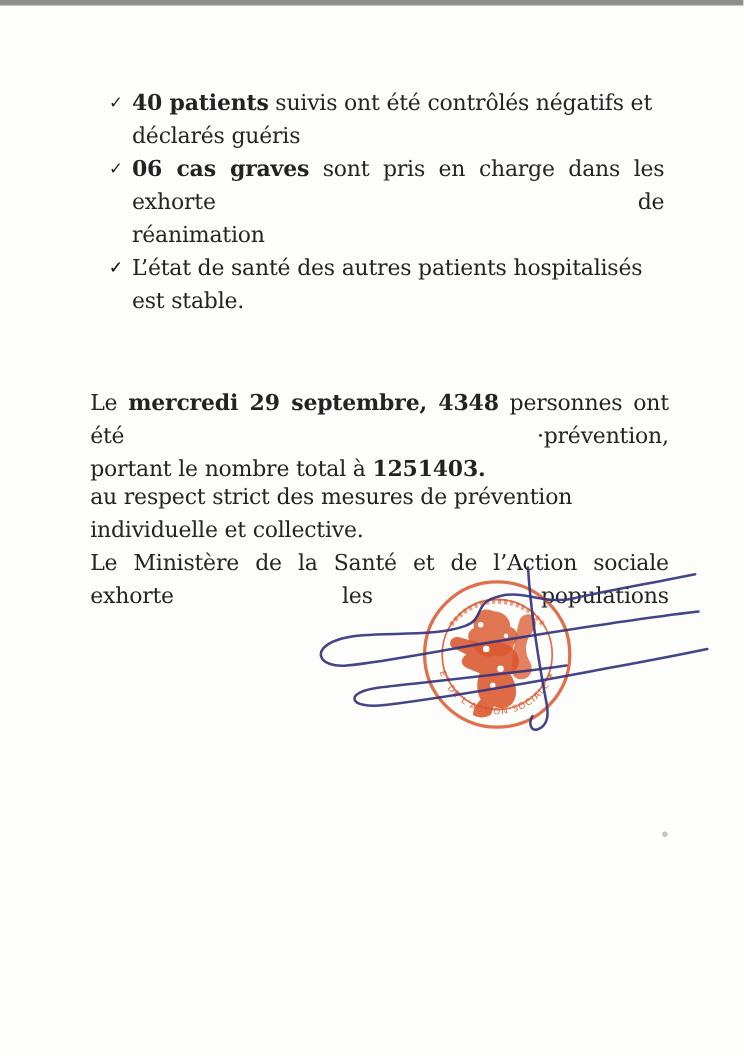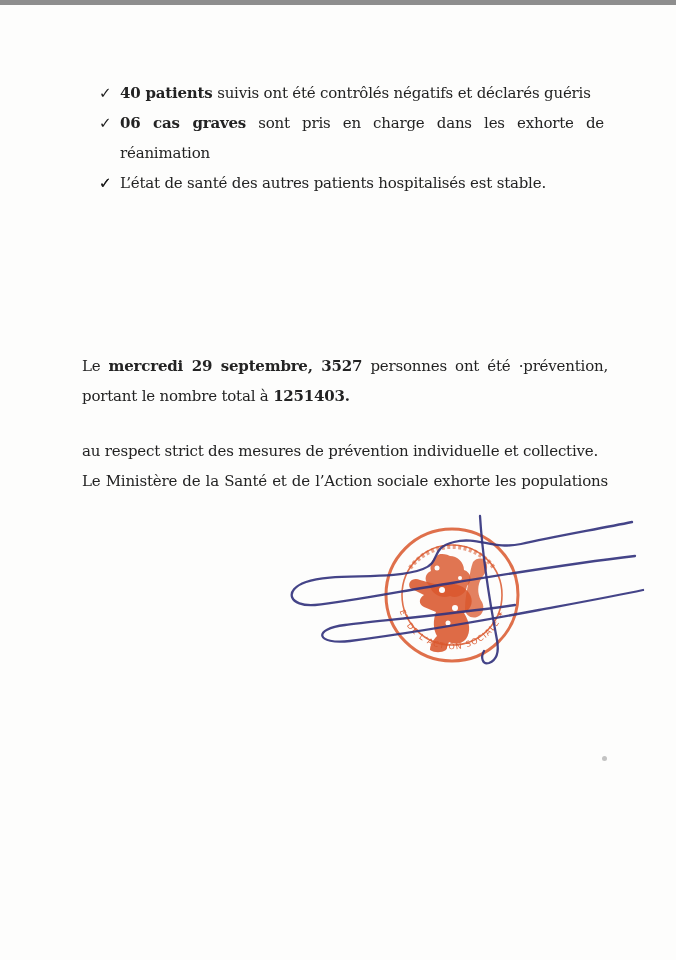--- a/index.html
+++ b/index.html
@@ -4,21 +4,21 @@
 <style>
   html,body{margin:0;padding:0;}
   body{
     width:676px;height:960px;position:relative;overflow:hidden;
     background:var(--bg,#fdfdfc);
     font-family:"DejaVu Serif", serif;
     color:var(--text-color,#232323);
   }
   .topbar{position:absolute;top:0;left:0;width:676px;height:5px;background:var(--topbar-color,#8e8e8e);}
   .doc{position:absolute;left:0;top:0;width:676px;height:960px;}
-  .tline{font-size:15px;line-height:30px;letter-spacing:-0.2px;white-space:normal;}
+  .tline{font-size:20px;line-height:30px;letter-spacing:-0.2px;white-space:normal;}
   .tline.just{text-align:justify;text-align-last:justify;text-justify:inter-word;}
   b{font-weight:bold;}
   .bullet-list{position:absolute;top:78px;left:99px;width:505px;}
   .bullet{position:relative;padding-left:21px;}
   .check{
     position:absolute;left:0;top:0;font-size:15px;line-height:30px;
     color:#1c1c1c;font-family:"DejaVu Sans", sans-serif;
   }
   .para{position:absolute;left:82px;width:526px;}
   .para1{top:270px;}
@@ -68,21 +68,21 @@
       <span class="check">✓</span>
       <div class="btext">
           <div class="tline"><span>L’état de santé des autres patients hospitalisés est stable.</span></div>
         </div>
     </div>
   </div>
 
   <div class="para para1">
     </div>
   <div class="para para2">
-      <div class="tline just"><span>Le </span><b>mercredi 29 septembre, 3527</b><span> personnes ont été ·prévention,</span></div>
+      <div class="tline just"><span>Le </span><b>mercredi 29 septembre, 4348</b><span> personnes ont été ·prévention,</span></div>
       <div class="tline"><span>portant le nombre total à </span><b>1251403.</b></div>
     </div>
   <div class="para para3">
       <div class="tline"><span>au respect strict des mesures de prévention individuelle et collective.</span></div>
       <div class="tline just"><span>Le Ministère de la Santé et de l’Action sociale exhorte les populations</span></div>
     </div>
 
   <svg class="stampsig" viewBox="0 0 400 190" xmlns="http://www.w3.org/2000/svg">
 
     <g>

